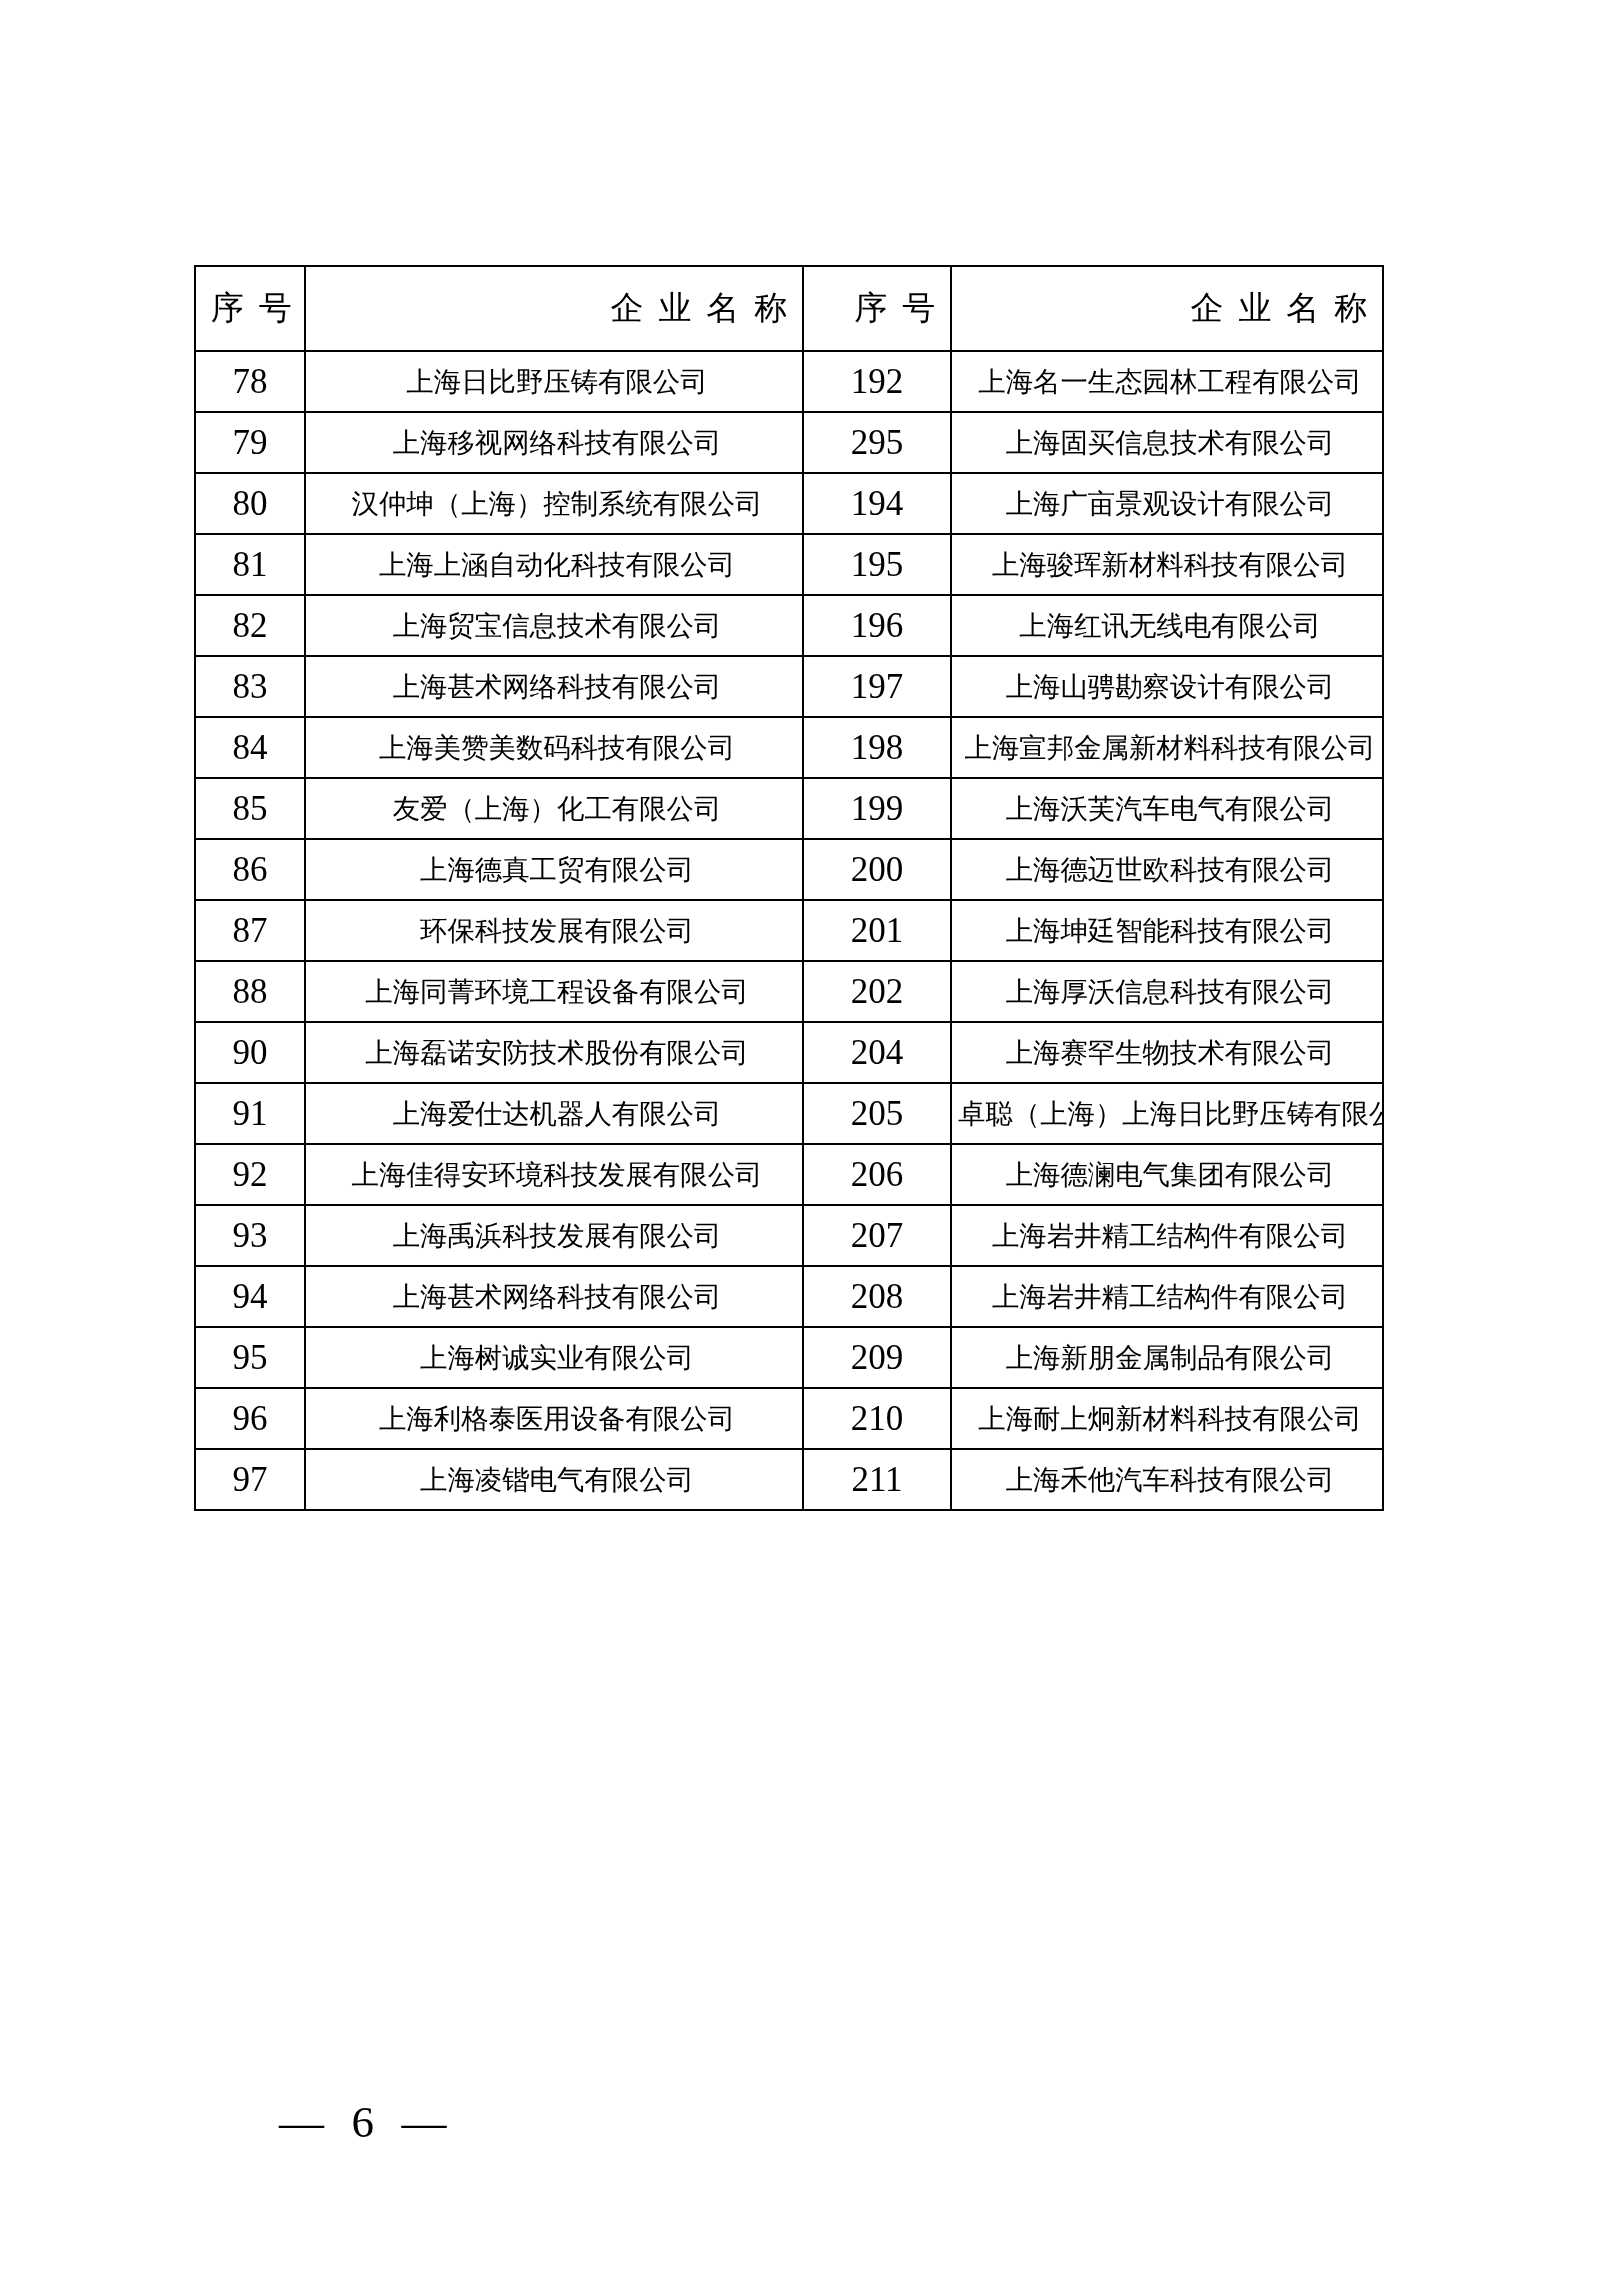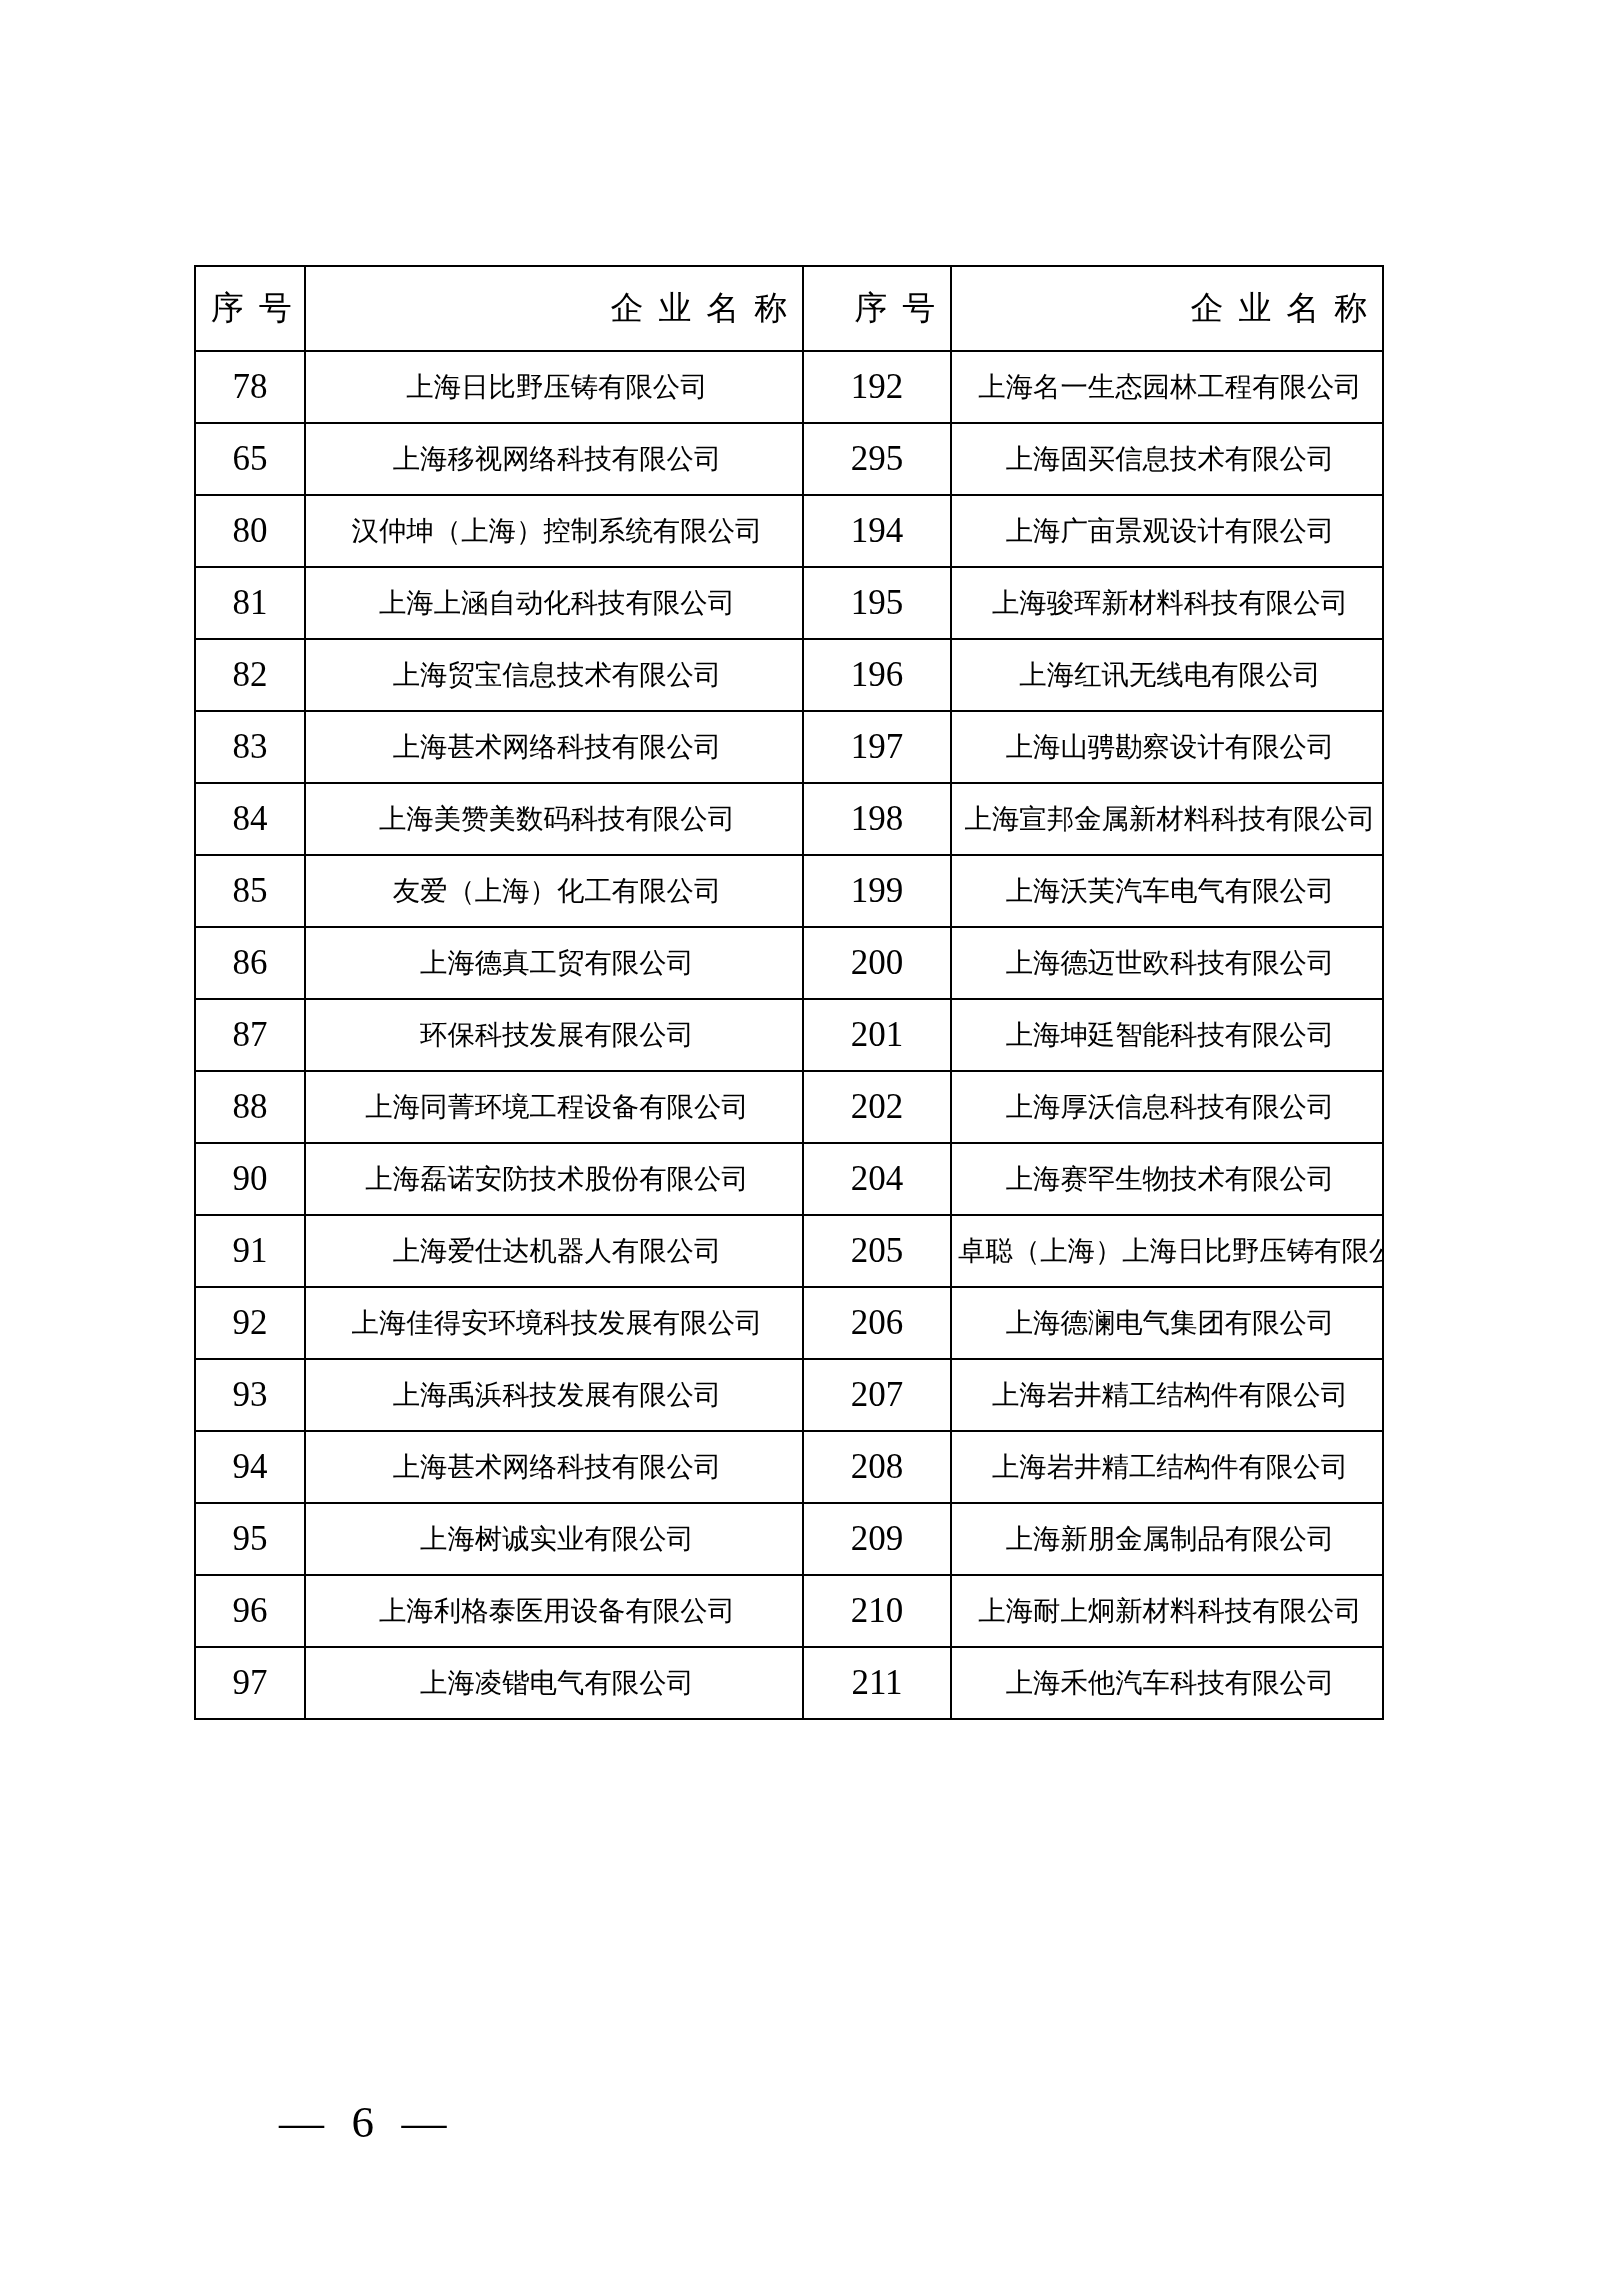--- a/index.html
+++ b/index.html
@@ -33,21 +33,21 @@
   .doc-table thead th {
     height: 83px;
     font-family: "Liberation Serif", "DejaVu Serif", serif;
     font-weight: normal;
     font-size: 33px;
     letter-spacing: 0.45em;
     text-indent: 0.45em; 
     text-align: right;
   }
   .doc-table tbody tr {
-    height: 72px;
+    height: 61px;
   }
   td.serial {
     font-family: "Liberation Serif", "DejaVu Serif", serif;
     font-size: 35px;
   }
   td.name {
     font-family: "Liberation Sans", "DejaVu Sans", sans-serif;
     font-size: 27.4px;
     padding-left: 6px;
   }
@@ -80,21 +80,21 @@
     </tr>
   </thead>
   <tbody>
       <tr>
         <td class="serial">78</td>
         <td class="name">上海日比野压铸有限公司</td>
         <td class="serial">192</td>
         <td class="name">上海名一生态园林工程有限公司</td>
       </tr>
       <tr>
-        <td class="serial">65</td>
+        <td class="serial">79</td>
         <td class="name">上海移视网络科技有限公司</td>
         <td class="serial">295</td>
         <td class="name">上海固买信息技术有限公司</td>
       </tr>
       <tr>
         <td class="serial">80</td>
         <td class="name">汉仲坤（上海）控制系统有限公司</td>
         <td class="serial">194</td>
         <td class="name">上海广亩景观设计有限公司</td>
       </tr>

